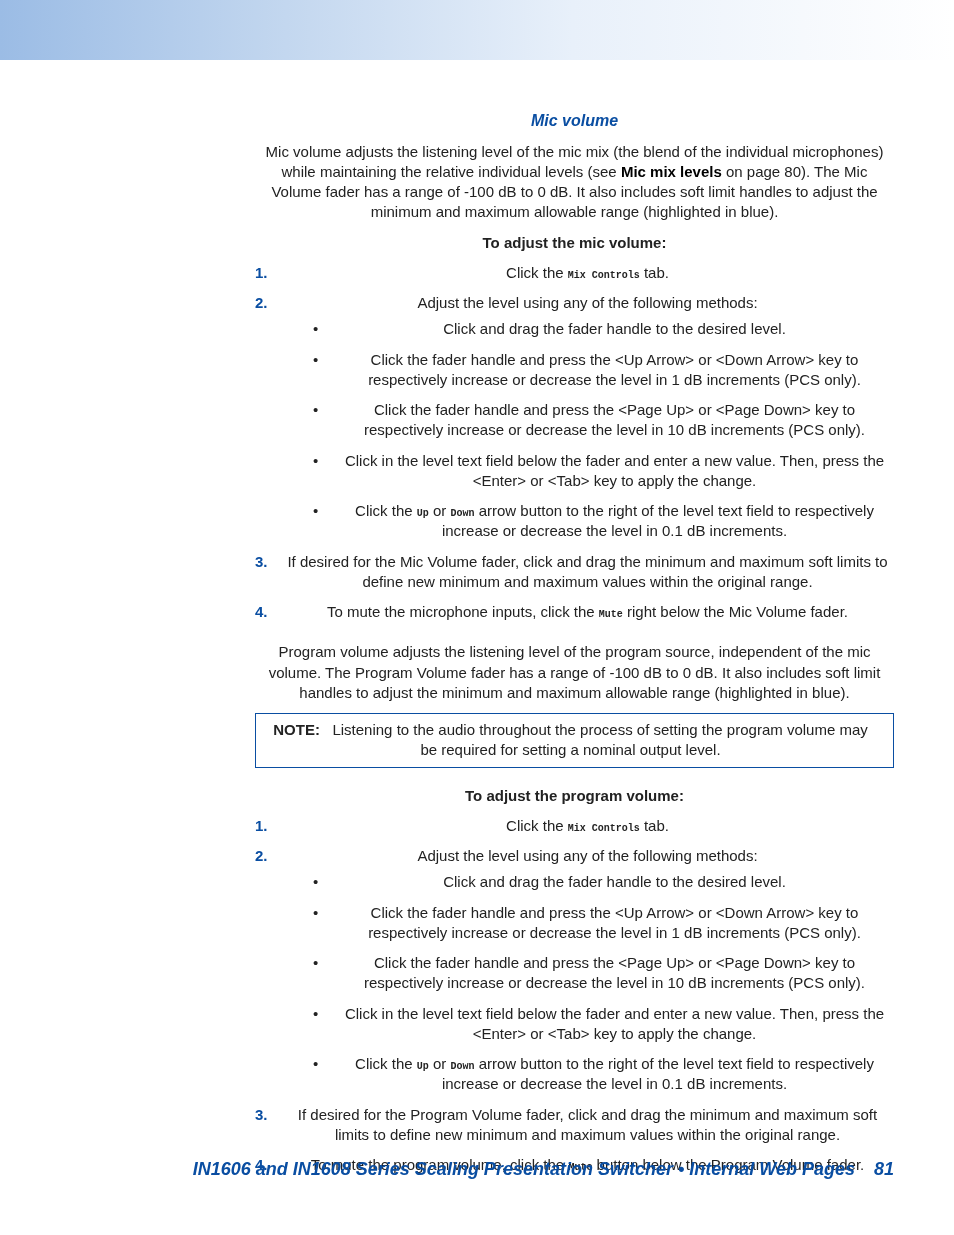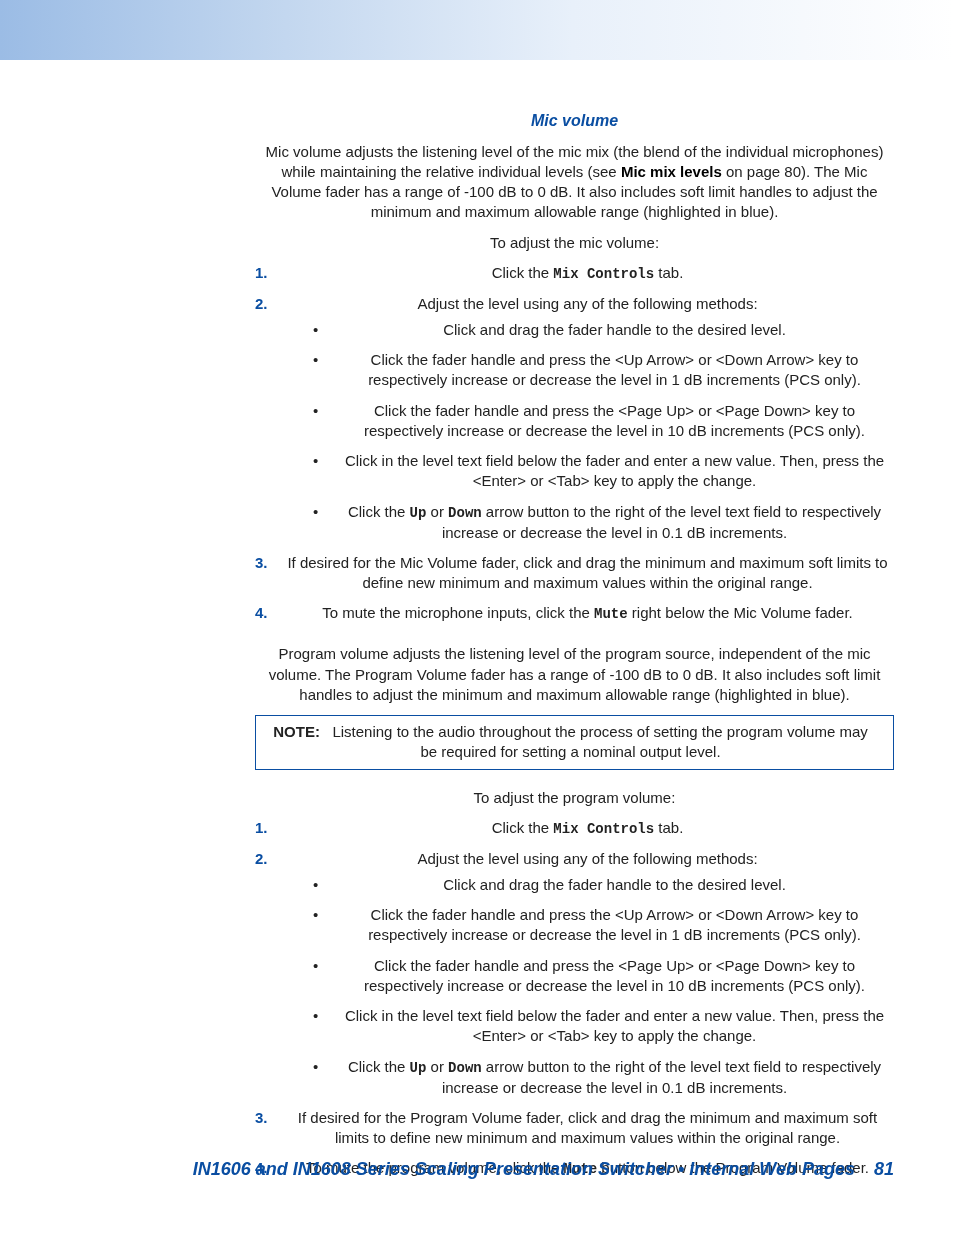--- a/index.html
+++ b/index.html
@@ -23,21 +23,21 @@
     text-align: center;
   }
   h4.section {
     color: #0a4ea2;
     font-style: italic;
     font-weight: bold;
     font-size: 16px;
     margin: 0 0 10px 0;
   }
   p { margin: 0 0 10px 0; }
-  .bold { font-weight: normal; }
+  .bold { font-weight: bold; }
   a.xref { color: #000000; font-weight: bold; text-decoration: none; }
   ol.numbered {
     list-style: none;
     padding: 0;
     margin: 0 0 20px 0;
   }
   ol.numbered > li {
     position: relative;
     padding-left: 26px;
     margin-bottom: 10px;
@@ -62,21 +62,21 @@
   ul.bullets > li::before {
     content: "•";
     position: absolute;
     left: 0;
     top: 0;
     font-size: 15px;
   }
   .mono {
     font-family: "Courier New", Courier, monospace;
     font-weight: bold;
-    font-size: 14px;
+    font-size: 10px;
   }
   .note-box {
     border: 1.5px solid #0a4ea2;
     padding: 6px 20px 6px 12px;
     margin: 10px 0 18px 0;
   }
   .note-box .note-label {
     font-weight: bold;
   }
   .footer {

